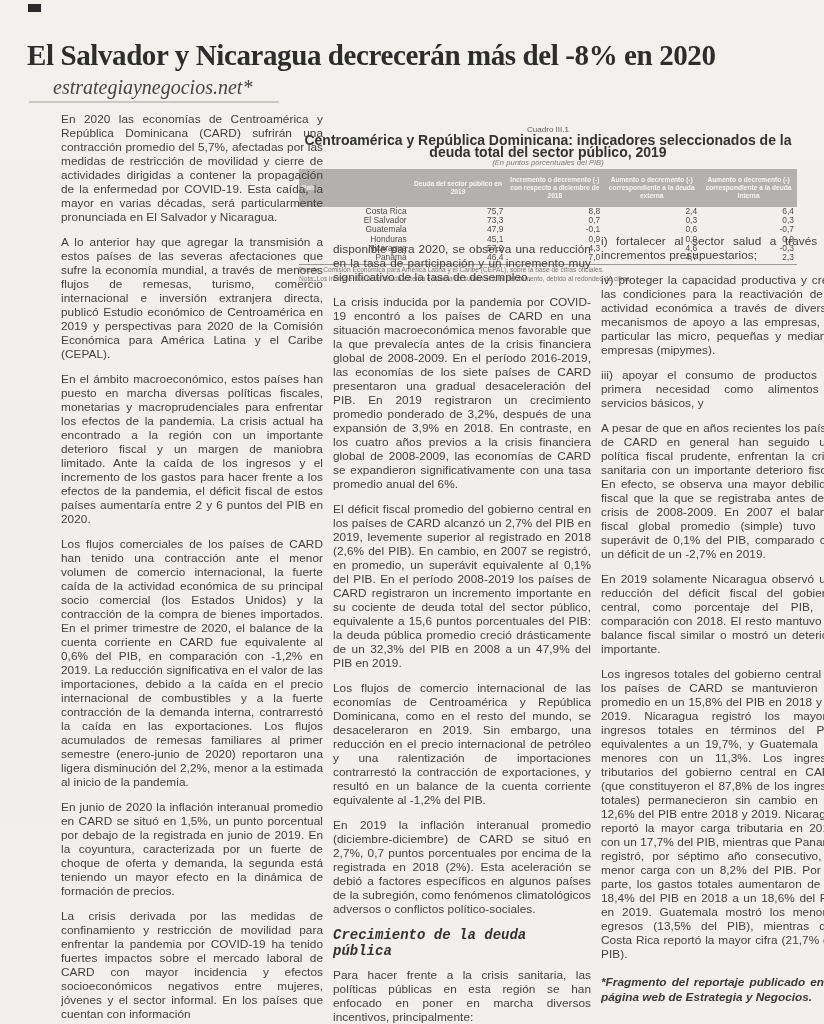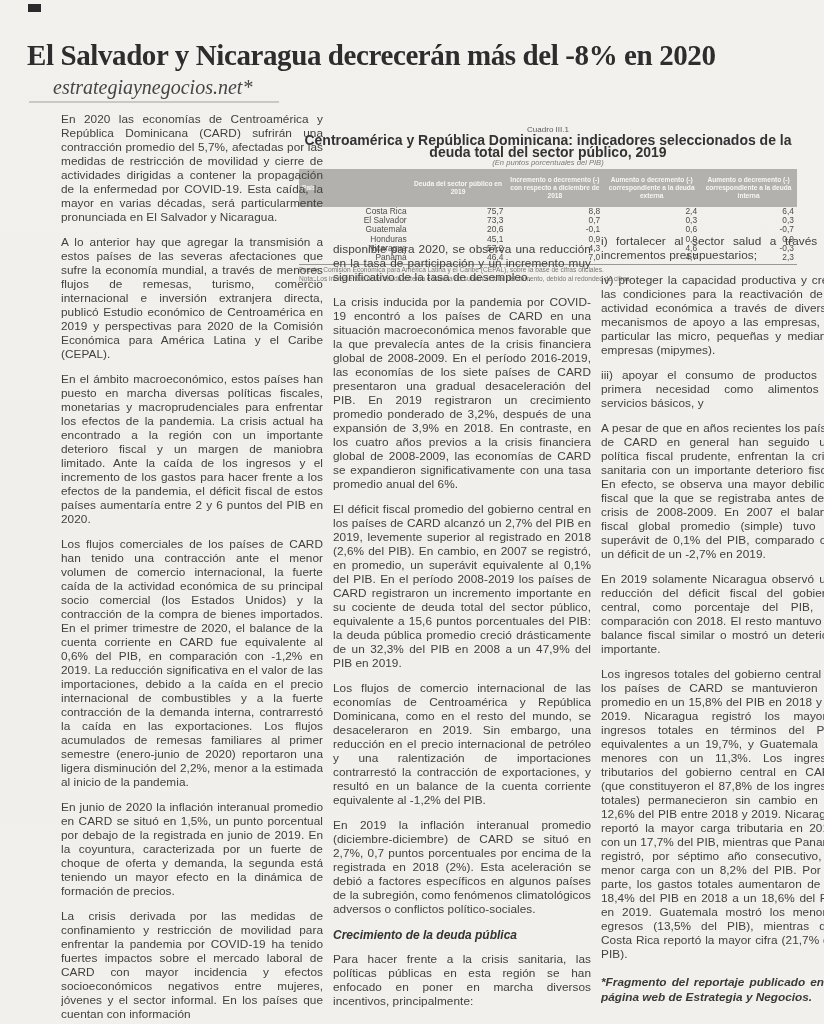--- a/index.html
+++ b/index.html
@@ -48,22 +48,22 @@
   
   .col{position:absolute;overflow:hidden;margin-left:33px;}
   .col p{
     font-size:11.8px;line-height:14px;margin:0 0 11px 0;
     text-align:justify;color:#414141;letter-spacing:0.05px;
   }
   .col-left{left:28px;top:112px;width:262px;height:912px;}
   .col-mid{left:300px;top:242px;width:258px;height:790px;}
   .col-right{left:568px;top:234px;width:238px;height:790px;}
   .section-heading{
-    font-family:Liberation Sans, sans-serif;
-    font-weight:700;font-style:italic;font-size:12px;line-height:16px;
+    font-family:Liberation Mono, monospace;
+    font-weight:700;font-style:italic;font-size:14px;line-height:16px;
     color:#333;margin:3px 0 9px 0;
   }
   .article-footnote{
     font-weight:700;font-style:italic;font-size:11.8px;line-height:14.5px;
     color:#3a3a3a;text-align:justify;margin-top:14px;
   }
 </style>
 </head>
 <body>
 
@@ -102,21 +102,21 @@
           <tr>
             <td class="country">El Salvador</td>
             <td>73,3</td>
             <td>0,7</td>
             <td>0,3</td>
             <td>0,3</td>
           </tr>
 
           <tr>
             <td class="country">Guatemala</td>
-            <td>20,6</td>
+            <td>47,9</td>
             <td>-0,1</td>
             <td>0,6</td>
             <td>-0,7</td>
           </tr>
 
           <tr>
             <td class="country">Honduras</td>
             <td>45,1</td>
             <td>0,9</td>
             <td>0,0</td>

